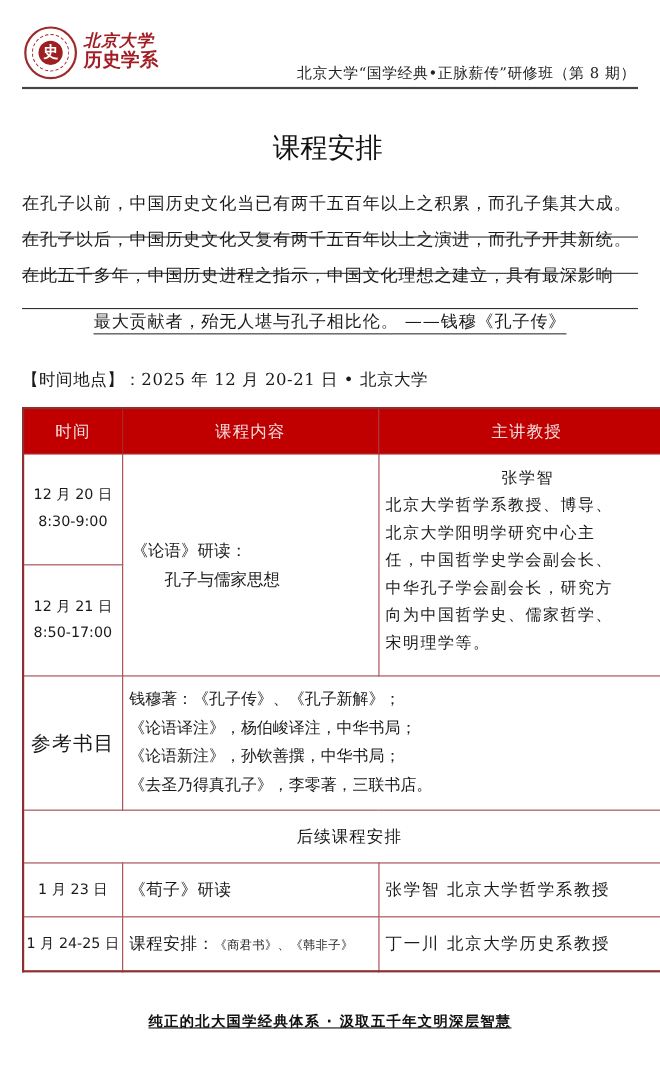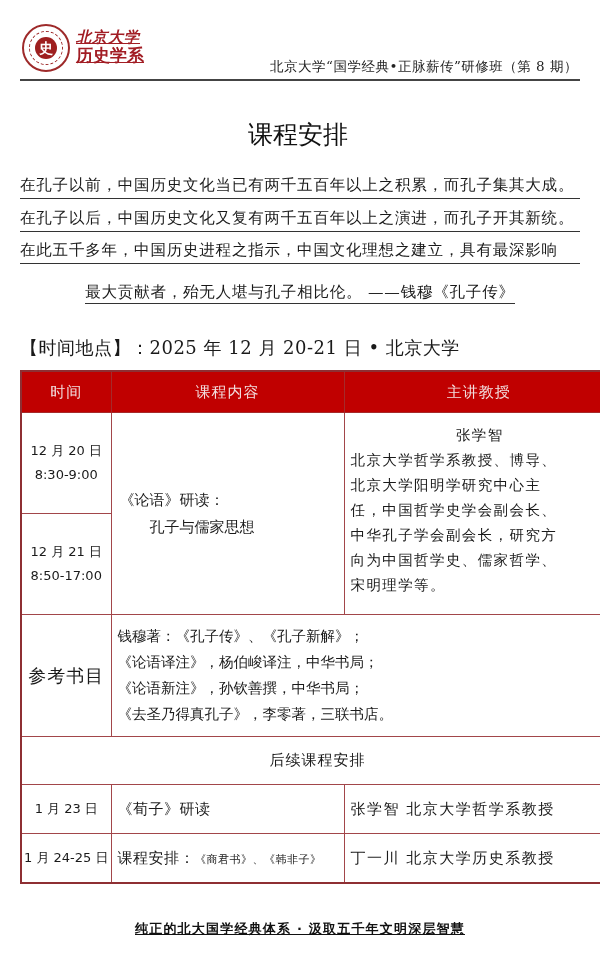--- a/index.html
+++ b/index.html
@@ -7,35 +7,35 @@
     width: 600px; height: 974px; background: #ffffff; position: relative; overflow: hidden;
     font-family: "DejaVu Serif", "Liberation Serif", serif; color: #1a1a1a;
   }
   .header { position: absolute; left: 20px; top: 22px; width: 560px; height: 58px; }
   .logo { position: absolute; left: 2px; top: 2px; width: 48px; height: 48px; border-radius: 50%;
     background: #fff; border: 2px solid #9e2a2a; box-sizing: border-box; }
   .logo::before { content: ""; position: absolute; left: 5px; top: 5px; width: 34px; height: 34px;
     border-radius: 50%; border: 1px dashed #9e2a2a; box-sizing: border-box; }
   .logo-inner { position: absolute; left: 11px; top: 11px; width: 22px; height: 22px; border-radius: 50%;
     background: #9e1f1f; color: #fff; font-size: 14px; line-height: 22px; text-align: center; font-weight: bold; }
-  .logo-text { position: absolute; left: 56px; top: 6px; color: #a21d24; font-weight: bold; line-height: 18px; text-decoration: underline; }
+  .logo-text { position: absolute; left: 56px; top: 6px; color: #a21d24; font-weight: bold; line-height: 18px; }
   .logo-text .l1 { font-size: 15px; font-style: italic; letter-spacing: 1px; }
   .logo-text .l2 { font-size: 17px; letter-spacing: 0px; }
   .program-title { position: absolute; right: 2px; top: 36px; font-size: 13.5px; color: #222; letter-spacing: 0.5px; }
   .header-rule { position: absolute; left: 0; top: 57px; width: 560px; height: 2px; background: #444; }
 
   .page-title { position: absolute; left: 0; top: 118px; width: 596px; text-align: center;
     font-family: "DejaVu Sans", "Liberation Sans", sans-serif; font-size: 25px; font-weight: 500; color: #111; }
 
   .quote { position: absolute; left: 20px; width: 560px; font-size: 15.5px; letter-spacing: 0.8px; color: #1a1a1a; }
-  .quote .line { position: absolute; left: 0; width: 560px; white-space: nowrap; border-bottom: 1px solid #333; padding-bottom: 2px; }
+  .quote .line { position: absolute; left: 0; width: 560px; white-space: nowrap; border-bottom: 1px solid #333; padding-bottom: 19px; }
   .quote .line.center { text-align: center; border-bottom: none; }
   .quote .line.center span { border-bottom: 1px solid #333; padding-bottom: 2px; }
 
-  .time-place { position: absolute; left: 20px; top: 336px; font-size: 18px; color: #1a1a1a; letter-spacing: 0.5px; }
+  .time-place { position: absolute; left: 20px; top: 336px; font-size: 15px; color: #1a1a1a; letter-spacing: 0.5px; }
 
   table.schedule { position: absolute; left: 20px; top: 370px; width: 595px; border-collapse: collapse; table-layout: fixed; font-size: 14px; }
   table.schedule td, table.schedule th { border: 1px solid #a2464a; padding: 0; }
   table.schedule { border: 2px solid #8e2f33; }
   table.schedule th { background: #c00000; color: #f2dede; font-weight: normal; height: 40px; font-size: 15px; letter-spacing: 1px; border-color: #a52a2a; }
   .c-time { width: 90px; }
   .c-course { width: 233px; }
   .date-cell { text-align: center; font-family: "DejaVu Sans", "Liberation Sans", sans-serif; font-size: 13px; line-height: 24px; vertical-align: middle; }
   .course-cell { vertical-align: middle; padding-left: 8px !important; font-size: 15px; line-height: 27px; }
   .course-cell .sub { padding-left: 30px; }

